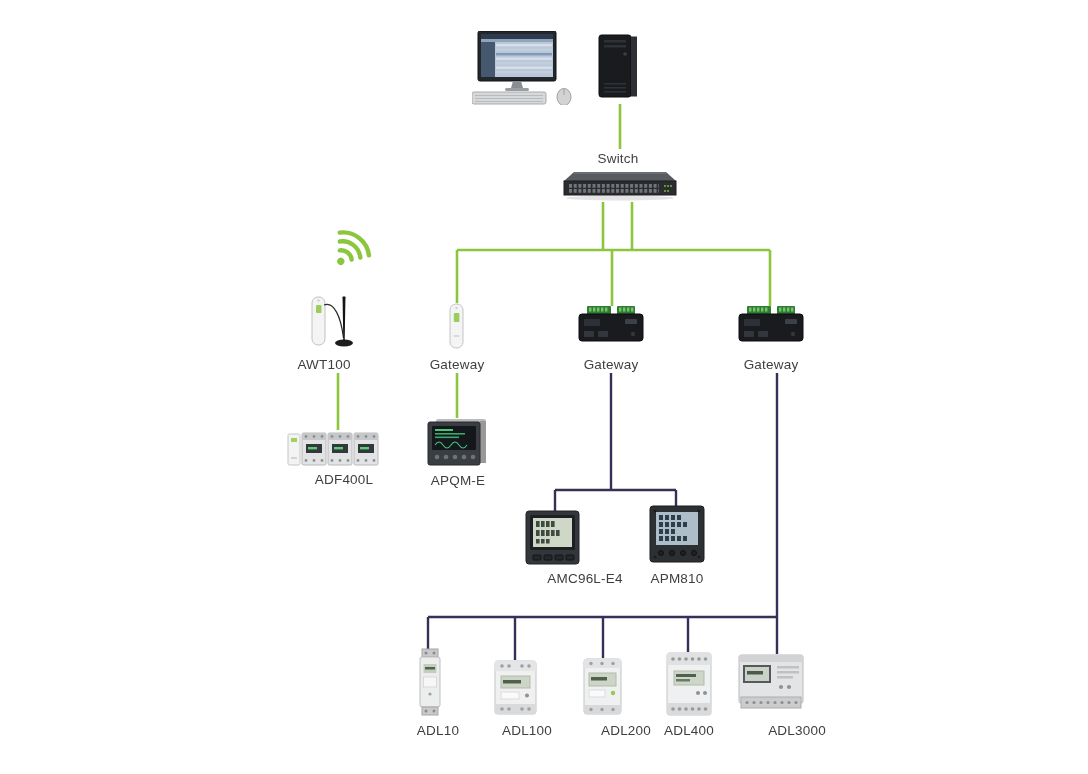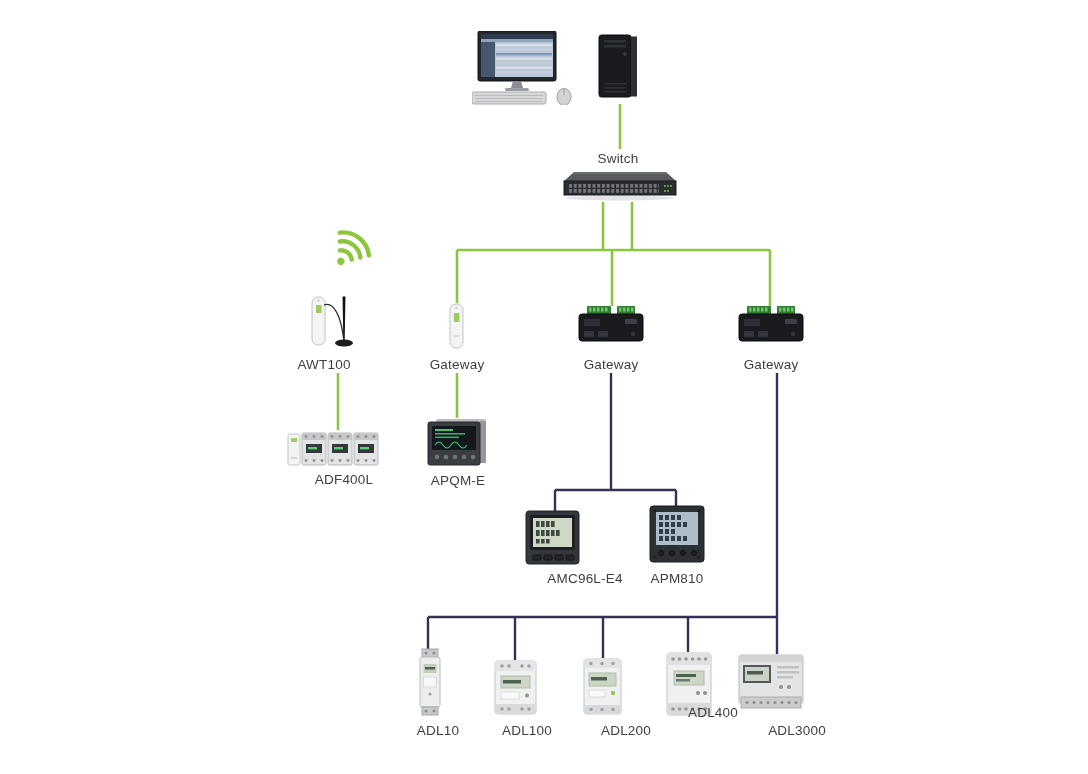--- a/index.html
+++ b/index.html
@@ -402,16 +402,16 @@
   <div class="node-label" style="left:437px;top:357px;">Gateway</div>
   <div class="node-label" style="left:591px;top:357px;">Gateway</div>
   <div class="node-label" style="left:751px;top:357px;">Gateway</div>
   <div class="node-label" style="left:316px;top:472px;margin-left:8px;">ADF400L</div>
   <div class="node-label" style="left:438px;top:473px;text-align:center;">APQM-E</div>
   <div class="node-label" style="left:525px;top:571px;margin-left:40px;">AMC96L-E4</div>
   <div class="node-label" style="left:657px;top:571px;">APM810</div>
   <div class="node-label" style="left:418px;top:723px;">ADL10</div>
   <div class="node-label" style="left:495px;top:723px;margin-left:12px;">ADL100</div>
   <div class="node-label" style="left:606px;top:723px;">ADL200</div>
-  <div class="node-label" style="left:669px;top:705px;margin-left:24px;">ADL400</div>
+  <div class="node-label" style="left:669px;top:723px;">ADL400</div>
   <div class="node-label" style="left:777px;top:723px;">ADL3000</div>
 
 </div>
 
 </body></html>

